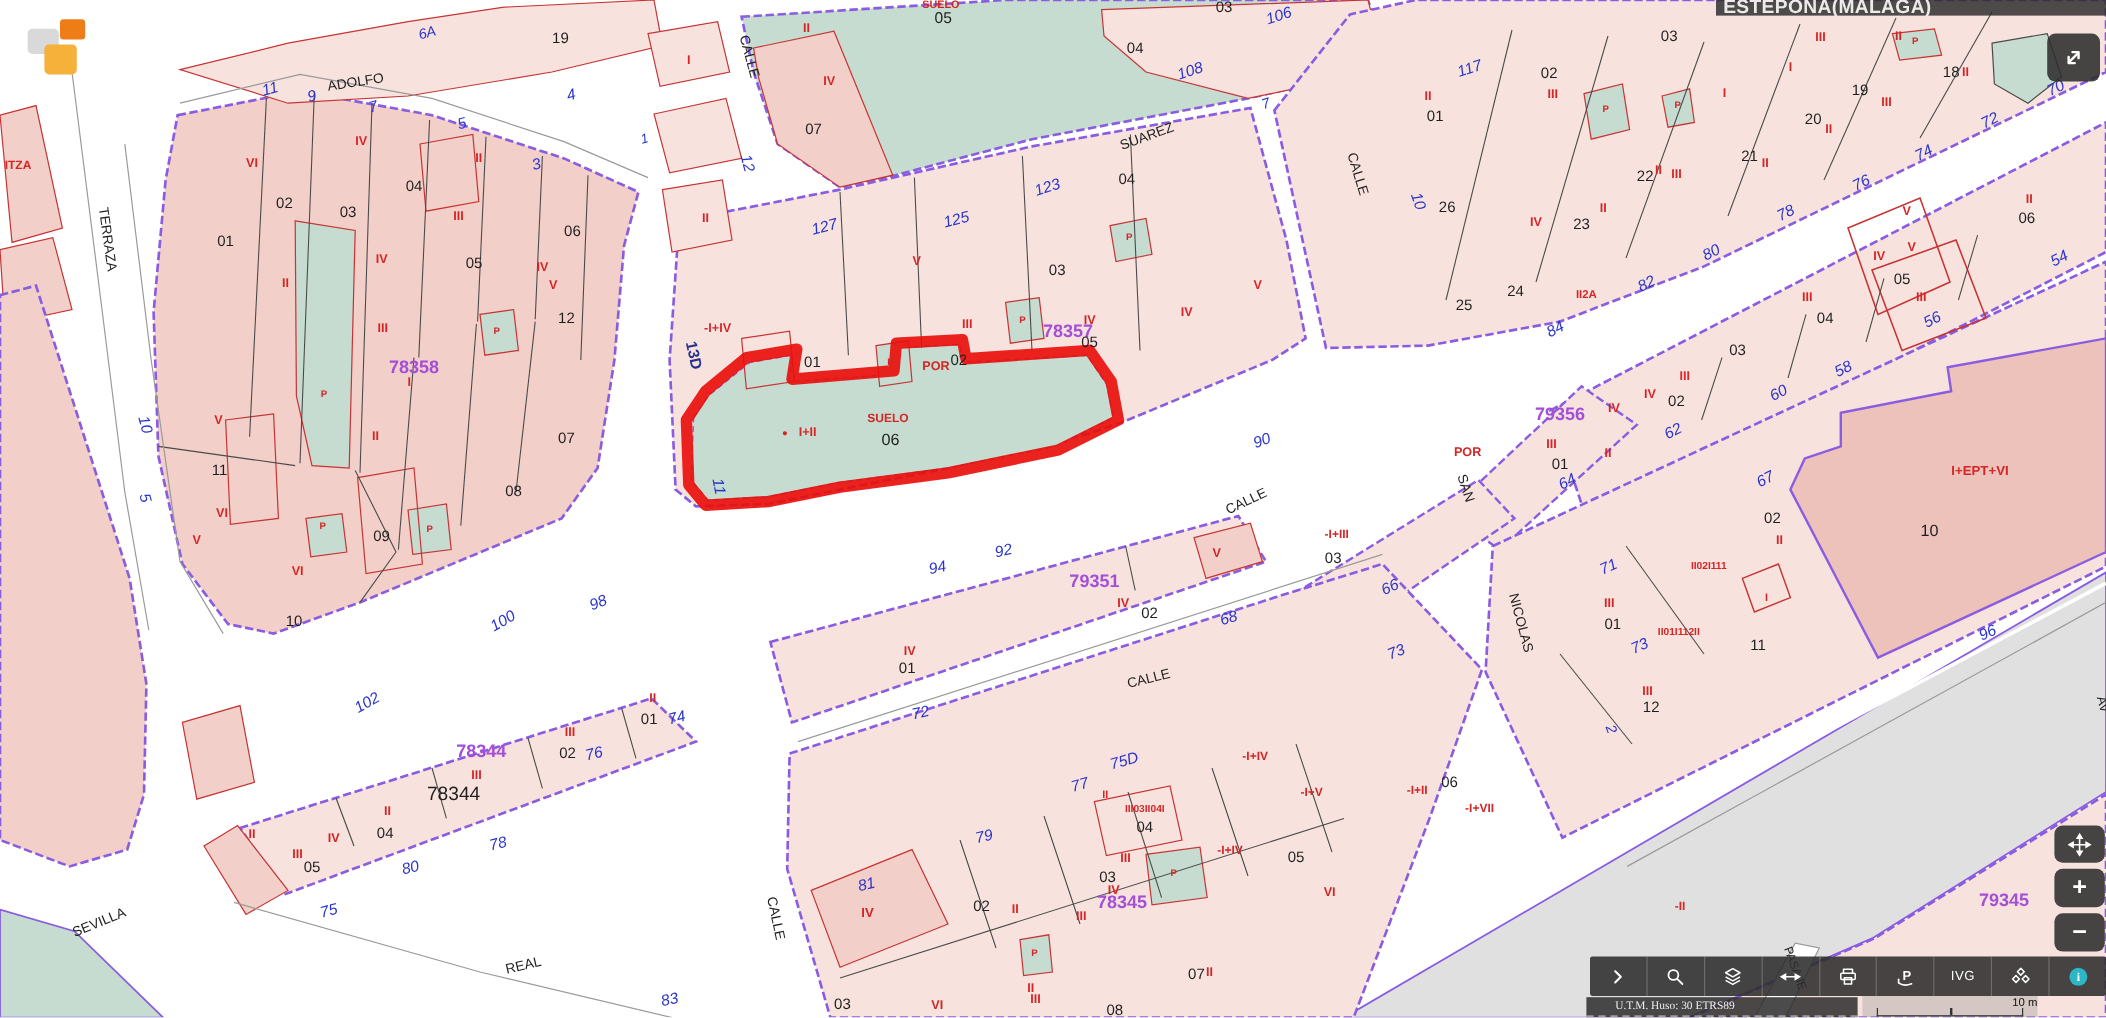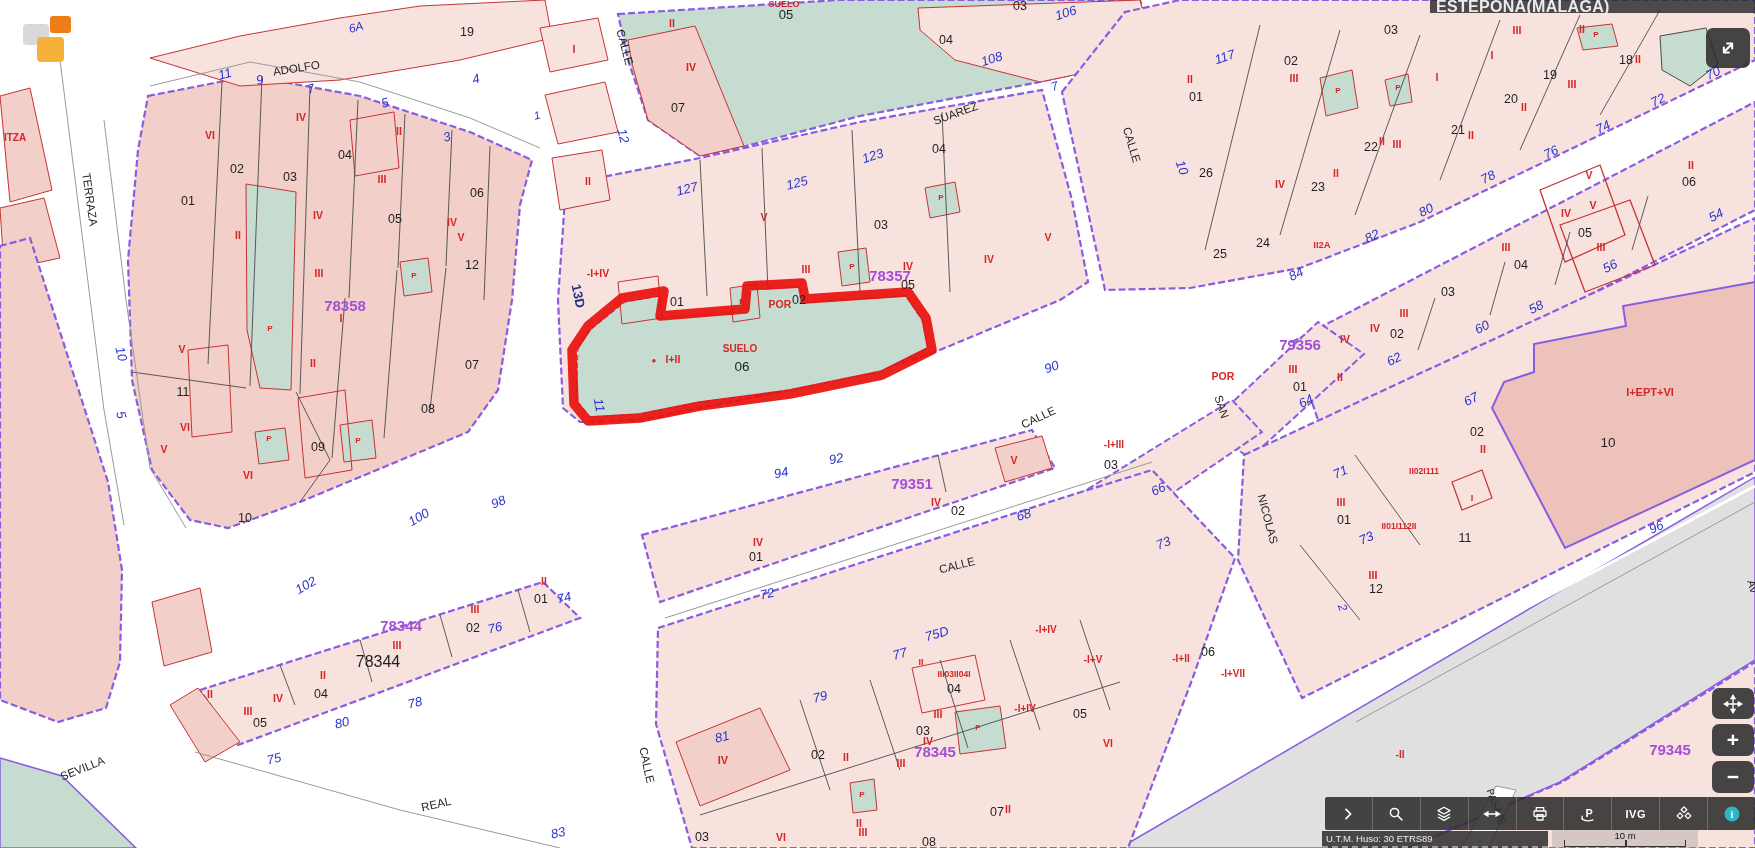--- a/index.html
+++ b/index.html
@@ -15,26 +15,26 @@
     align-items:center;justify-content:center;color:#fff;cursor:pointer;padding:0;}
   .btn.fs{left:1706px;top:28px;width:44px;height:40px;border-radius:7px;}
   .btn.pan{left:1712px;top:688px;width:42px;height:31px;border-radius:7px;}
   .btn.zin{left:1712px;top:724px;width:42px;height:32px;font-size:21px;font-weight:bold;border-radius:7px;}
   .btn.zout{left:1712px;top:761px;width:42px;height:32px;font-size:21px;font-weight:bold;border-radius:7px;}
   .toolbar{position:absolute;left:1325px;top:797px;width:430px;height:33px;display:flex;
     background:rgba(44,44,44,.88);border-radius:2px;}
   .toolbar .tbtn{flex:1;background:transparent;border:none;border-left:1px solid rgba(255,255,255,.22);
     display:flex;align-items:center;justify-content:center;color:#fff;cursor:pointer;font-weight:bold;}
   .toolbar .tbtn:first-child{border-left:none;}
-  .toolbar .tbtn .txt{font-size:11px;font-weight:bold;color:#fff;letter-spacing:.5px;}
+  .toolbar .tbtn .txt{font-size:11px;font-weight:normal;color:#fff;letter-spacing:.5px;}
   .utm{position:absolute;left:1322px;top:831px;width:226px;height:17px;background:rgba(44,44,44,.85);
-    color:#eee;font-size:9.5px;line-height:16px;padding-left:4px;box-sizing:border-box;
-    border-bottom:2px dashed rgba(230,230,230,.55);}
+    color:#eee;font-size:9.5px;line-height:16px;padding-left:24px;box-sizing:border-box;
+    border-bottom:2px dashed rgba(230,230,230,.55);font-family:Liberation Serif, serif;}
   .scalebox{position:absolute;left:1552px;top:830px;width:146px;height:18px;background:rgba(150,150,150,.35);
-    text-align:center;}
+    text-align:right;}
   .scalebox .slabel{font-size:9.5px;color:#111;line-height:11px;display:block;}
   .scalebox .bracket{position:absolute;left:12px;right:12px;bottom:1px;height:6px;
     border-left:1.5px solid #333;border-right:1.5px solid #333;border-bottom:1.5px solid #333;}
   .scalebox .bracket .mid{position:absolute;left:50%;top:0;width:1.5px;height:100%;background:#333;}
 </style>
 </head>
 <body>
 
 <div id="stage">
   <svg id="map-svg" viewBox="0 0 1755 848">

